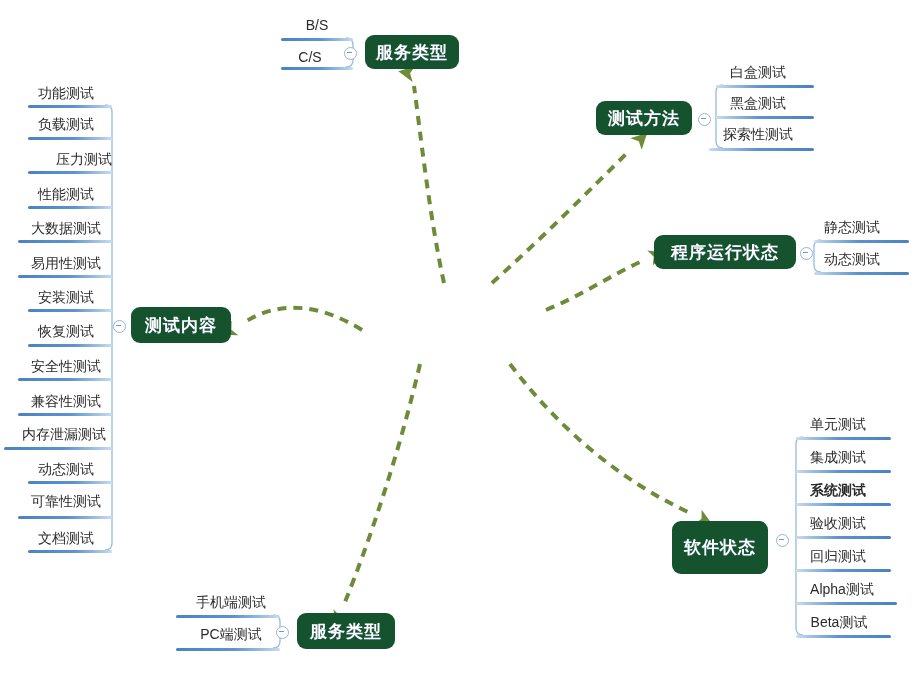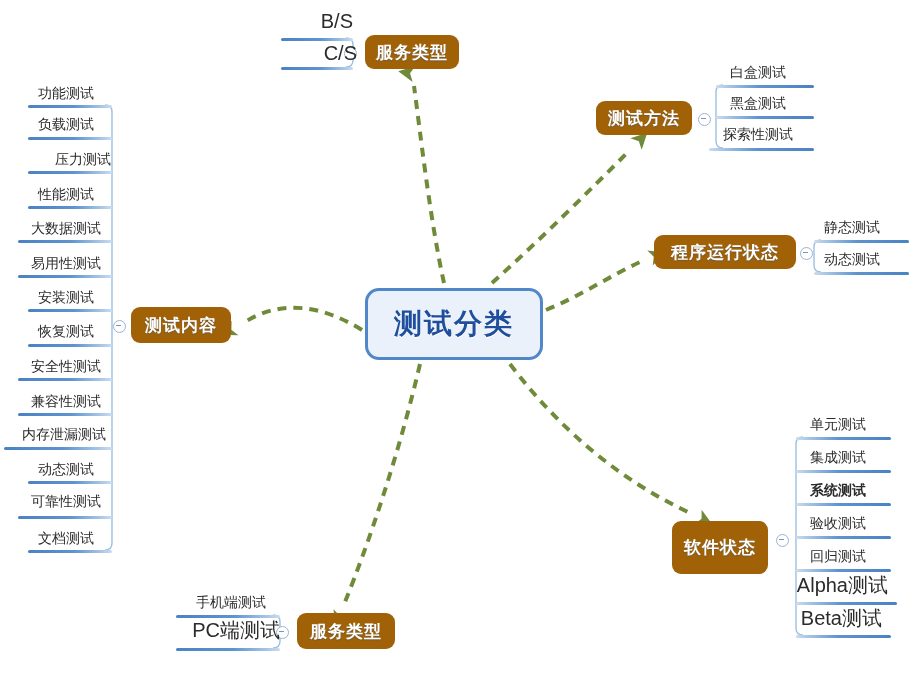--- a/index.html
+++ b/index.html
@@ -14,34 +14,34 @@
   .main-node{
     position:absolute;box-sizing:border-box;
     background:#eaf1fa;border:3px solid #4f87c8;border-radius:14px;
     display:flex;align-items:center;justify-content:center;
     color:#1f4e9c;font-weight:bold;font-size:28px;letter-spacing:2px;
     text-shadow:0 1px 0 #ffffff;
   }
   
   .branch-node{
     position:absolute;box-sizing:border-box;
-    background:#a16207;border-radius:9px;
+    background:#14532d;border-radius:9px;
     display:flex;align-items:center;justify-content:center;
     color:#ffffff;font-weight:bold;font-size:17px;letter-spacing:1px;
     text-shadow:0 1px 1px rgba(40,80,130,.45);
   }
 
   
   .leaf{
     position:absolute;box-sizing:border-box;
     font-size:14px;color:#2b2b2b;white-space:nowrap;
     display:flex;align-items:flex-end;justify-content:center;
     padding-bottom:1px;
   }
-  .leaf.latin{font-size:20px;justify-content:flex-end;}
+  .leaf.latin{font-size:14px;}
 
   
   .ul{position:absolute;height:3px;border-radius:1.5px;}
   .ul.rightfade{background:linear-gradient(to right,#4a82c4 0%,#5d93cf 55%,#a9c7e6 88%,#cddcee 100%);}
   .ul.leftfade{background:linear-gradient(to left,#4a82c4 0%,#5d93cf 55%,#a9c7e6 88%,#cddcee 100%);}
 
   
   .toggle{
     position:absolute;width:11px;height:11px;border-radius:50%;
     border:1px solid #9ab4d2;background:#fff;
@@ -67,32 +67,29 @@
       <polygon points="0,-8 16,0 0,8 4,0" fill="#6f8b3a" transform="translate(636,144) rotate(315)"></polygon>
       <path d="M 546 310 C 580 296 610 276 640 262" fill="none" stroke="#6f8b3a" stroke-width="4" stroke-dasharray="9 7" stroke-linecap="butt"></path>
       <polygon points="0,-8 16,0 0,8 4,0" fill="#6f8b3a" transform="translate(650,258) rotate(340)"></polygon>
       <path d="M 510 364 C 560 430 620 480 688 512" fill="none" stroke="#6f8b3a" stroke-width="4" stroke-dasharray="9 7" stroke-linecap="butt"></path>
       <polygon points="0,-8 16,0 0,8 4,0" fill="#6f8b3a" transform="translate(698,517) rotate(27)"></polygon>
       <path d="M 420 364 C 400 450 370 540 345 602" fill="none" stroke="#6f8b3a" stroke-width="4" stroke-dasharray="9 7" stroke-linecap="butt"></path>
       <polygon points="0,-8 16,0 0,8 4,0" fill="#6f8b3a" transform="translate(341,612) rotate(110)"></polygon>
       <path d="M 362 330 C 320 304 280 300 245 322" fill="none" stroke="#6f8b3a" stroke-width="4" stroke-dasharray="9 7" stroke-linecap="butt"></path>
       <polygon points="0,-8 16,0 0,8 4,0" fill="#6f8b3a" transform="translate(235,328) rotate(155)"></polygon>
     </svg>
-<div class="main-node" style="left: 365px; top: 288px; width: 178px; height: 72px;">
-      <span>测试分类</span>
-    </div>
     <div class="branch-node" style="left: 365px; top: 35px; width: 94px; height: 34px;">
       <span>服务类型</span>
     </div>
     <div class="toggle" style="left: 344px; top: 47px;"></div>
     <div class="leaf latin" style="left: 281px; top: 8px; width: 72px; height: 26px;">
       <span>B/S</span>
     </div>
     <div class="ul rightfade" style="left: 281px; top: 38px; width: 72px;"></div>
-    <div class="leaf latin" style="left: 285px; top: 40px; width: 72px; height: 26px;">
+    <div class="leaf latin" style="left: 274px; top: 40px; width: 72px; height: 26px;">
       <span>C/S</span>
     </div>
     <div class="ul rightfade" style="left: 281px; top: 67px; width: 72px;"></div>
     <div class="branch-node" style="left: 596px; top: 101px; width: 96px; height: 34px;">
       <span>测试方法</span>
     </div>
     <div class="toggle" style="left: 698px; top: 113px;"></div>
     <div class="leaf" style="left: 716px; top: 59px; width: 84px; height: 24px;">
       <span>白盒测试</span>
     </div>
@@ -166,21 +163,21 @@
     </div>
     <div class="toggle" style="left: 113px; top: 320px;"></div>
     <div class="leaf" style="left: 20px; top: 80px; width: 92px; height: 24px;">
       <span>功能测试</span>
     </div>
     <div class="ul rightfade" style="left: 28px; top: 105px; width: 84px;"></div>
     <div class="leaf" style="left: 20px; top: 111px; width: 92px; height: 24px;">
       <span>负载测试</span>
     </div>
     <div class="ul rightfade" style="left: 28px; top: 137px; width: 84px;"></div>
-    <div class="leaf" style="left: 37px; top: 146px; width: 92px; height: 24px;">
+    <div class="leaf" style="left: 20px; top: 146px; width: 92px; height: 24px; justify-content: flex-end;">
       <span>压力测试</span>
     </div>
     <div class="ul rightfade" style="left: 28px; top: 171px; width: 84px;"></div>
     <div class="leaf" style="left: 20px; top: 181px; width: 92px; height: 24px;">
       <span>性能测试</span>
     </div>
     <div class="ul rightfade" style="left: 28px; top: 206px; width: 84px;"></div>
     <div class="leaf" style="left: 16px; top: 215px; width: 100px; height: 24px; justify-content: center;">
       <span>大数据测试</span>
     </div>

